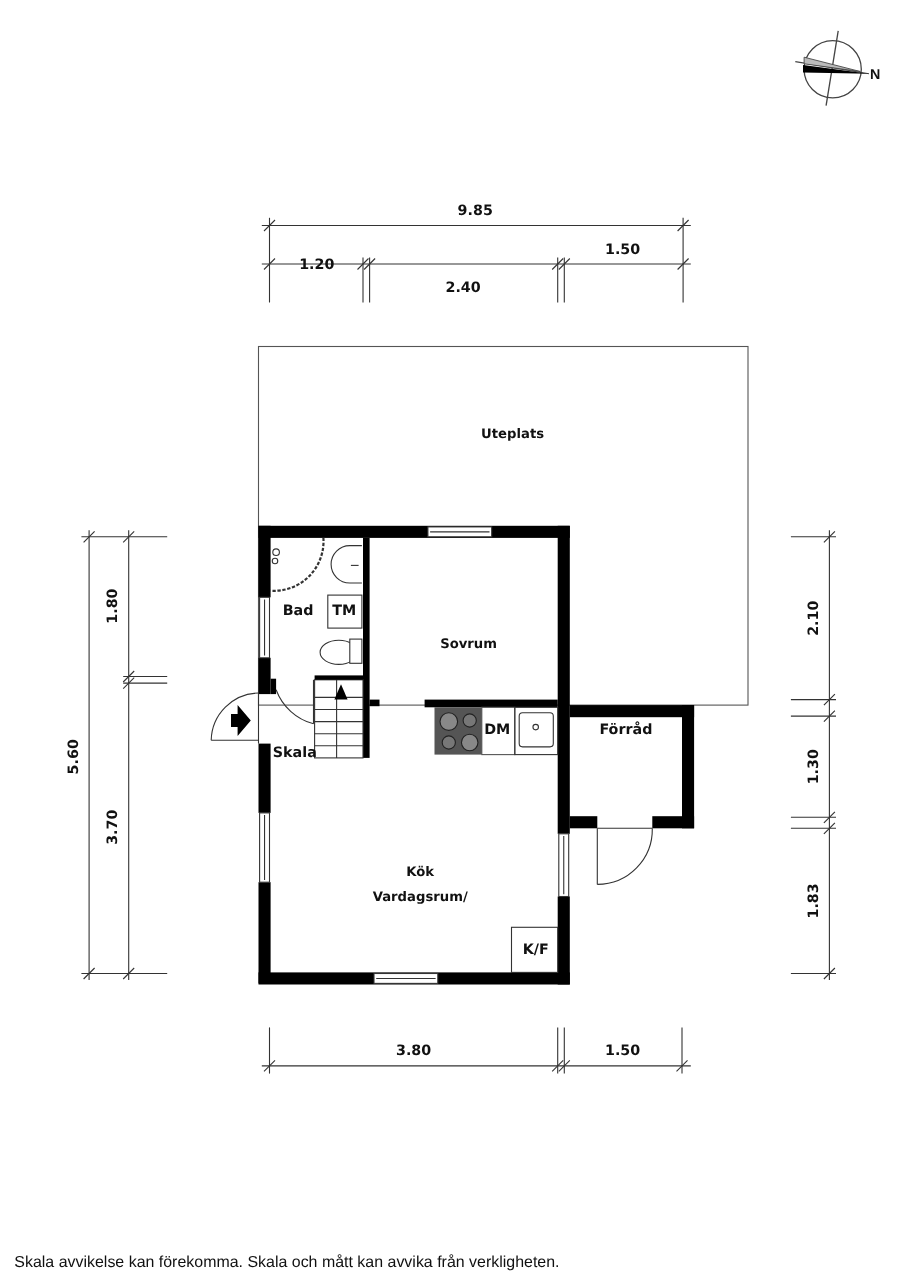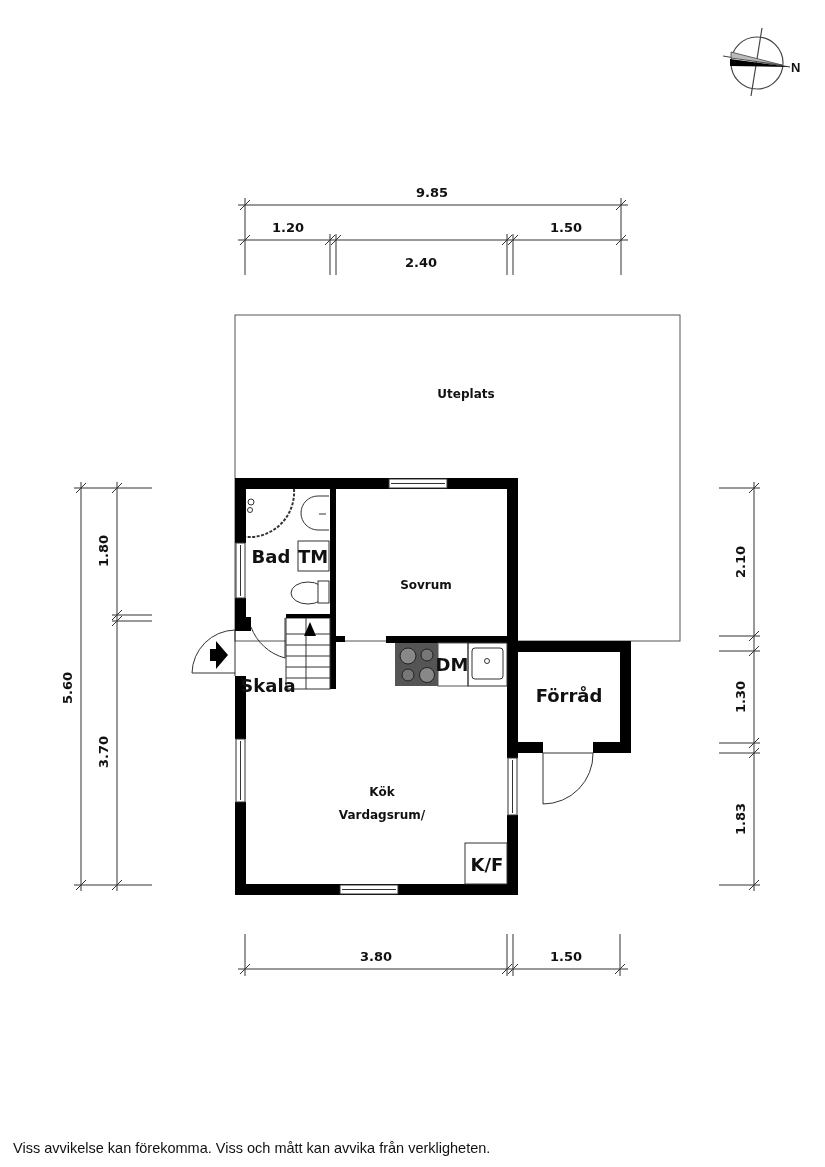--- a/index.html
+++ b/index.html
@@ -1,21 +1,21 @@
 <!DOCTYPE html>
 <html><head>
 <meta charset="utf-8">
 <style>
   html, body { margin:0; padding:0; background:#ffffff; }
   body { width:825px; height:1167px; position:relative; overflow:hidden; font-family:"DejaVu Sans", sans-serif; }
   svg { position:absolute; left:0; top:0; }
   .lbl { position:absolute; font-family:"DejaVu Sans", sans-serif; font-weight:bold; color:#111; font-size:12px; white-space:nowrap; transform:translate(-50%,-50%); }
   .dim { position:absolute; font-family:"DejaVu Sans", sans-serif; font-weight:bold; color:#111; font-size:13px; white-space:nowrap; transform:translate(-50%,-50%); }
   .dim.v { transform:translate(-50%,-50%) rotate(-90deg); }
-  .small { font-size:18px; }
+  .small { font-size:13px; }
   .footer { position:absolute; left:13px; top:1140px; font-family:"Liberation Sans", sans-serif; font-size:14.5px; color:#111; white-space:nowrap; }
   .compassN { position:absolute; left:791px; top:60px; font-family:"Liberation Sans", sans-serif; font-weight:bold; font-size:13px; color:#111; }
 </style>
 </head>
 <body>
 
 <svg width="825" height="1167" viewBox="0 0 825 1167">
 
   <g>
     <circle cx="757" cy="63" r="26" fill="none" stroke="#444" stroke-width="1.2"></circle>
@@ -185,33 +185,33 @@
   </g>
   <rect x="465" y="843" width="42" height="41" fill="none" stroke="#333" stroke-width="1"></rect>
 </svg>
 
 <div class="lbl" style="left:466px; top:394px;">Uteplats</div>
 <div class="lbl small" style="left:271px; top:556px;">Bad</div>
 <div class="lbl small" style="left:313px; top:556px;text-align:center;">TM</div>
 <div class="lbl" style="left:426px; top:556px;margin-top:29px;">Sovrum</div>
 <div class="lbl small" style="left:268px; top:685px;">Skala</div>
 <div class="lbl small" style="left:452px; top:664px;">DM</div>
-<div class="lbl small" style="left:569px; top:695px;text-align:right;">Förråd</div>
+<div class="lbl small" style="left:569px; top:664px;text-align:right;">Förråd</div>
 <div class="lbl" style="left:382px; top:815px;">Vardagsrum/</div>
 <div class="lbl" style="left:382px; top:792px;">Kök</div>
 <div class="lbl small" style="left:487px; top:864px;">K/F</div>
 
 <div class="dim" style="left:432px; top:192px;">9.85</div>
-<div class="dim" style="left:288px; top:227px;">1.20</div>
+<div class="dim" style="left:288px; top:241px;">1.20</div>
 <div class="dim" style="left:421px; top:227px;margin-top:35px;">2.40</div>
 <div class="dim" style="left:566px; top:227px;">1.50</div>
 <div class="dim" style="left:376px; top:956px;">3.80</div>
 <div class="dim" style="left:566px; top:956px;">1.50</div>
 <div class="dim v" style="left:67px; top:688px;">5.60</div>
 <div class="dim v" style="left:103px; top:551px;">1.80</div>
 <div class="dim v" style="left:103px; top:752px;">3.70</div>
 <div class="dim v" style="left:740px; top:562px;">2.10</div>
 <div class="dim v" style="left:740px; top:697px;">1.30</div>
 <div class="dim v" style="left:740px; top:819px;">1.83</div>
 
 <div class="compassN">N</div>
 
-<div class="footer">Viss avvikelse kan förekomma. Viss och mått kan avvika från verkligheten.</div>
+<div class="footer">Skala avvikelse kan förekomma. Skala och mått kan avvika från verkligheten.</div>
 
 </body></html>

